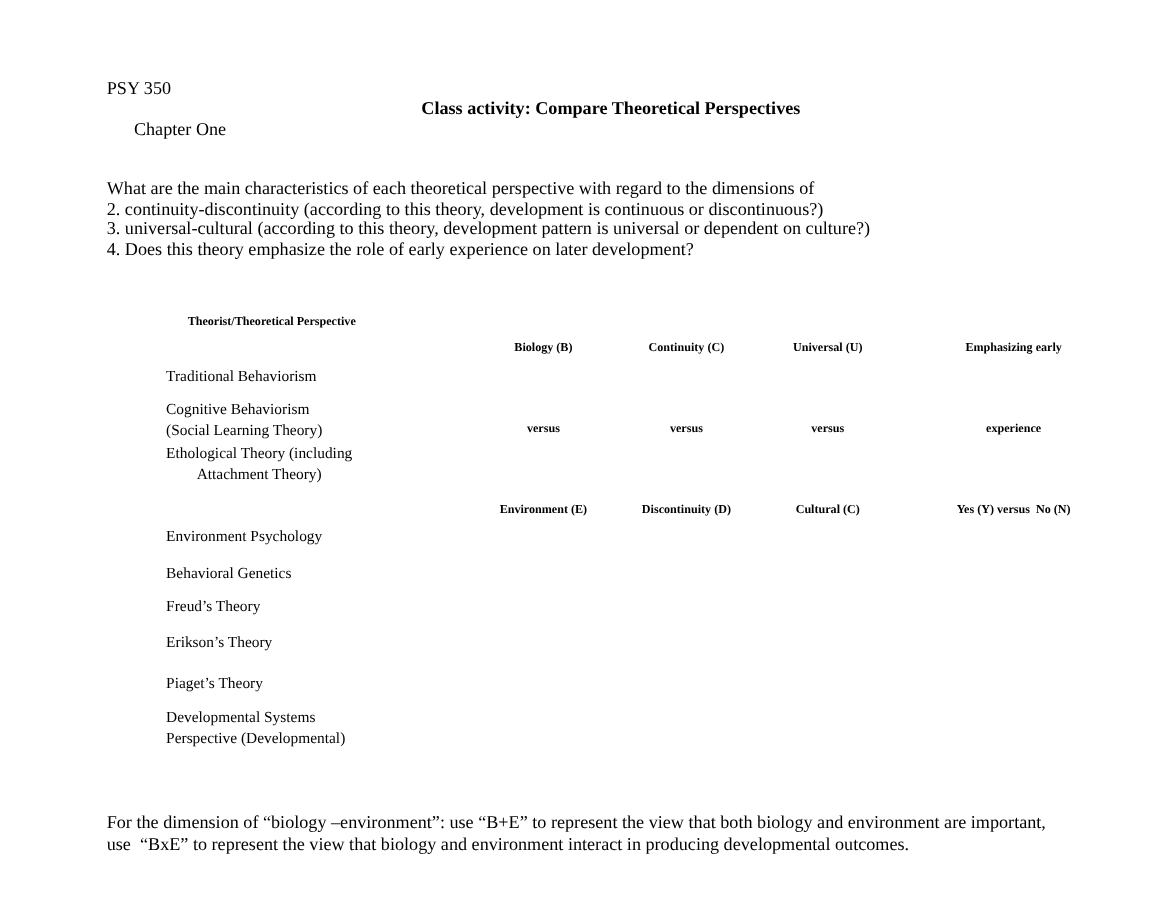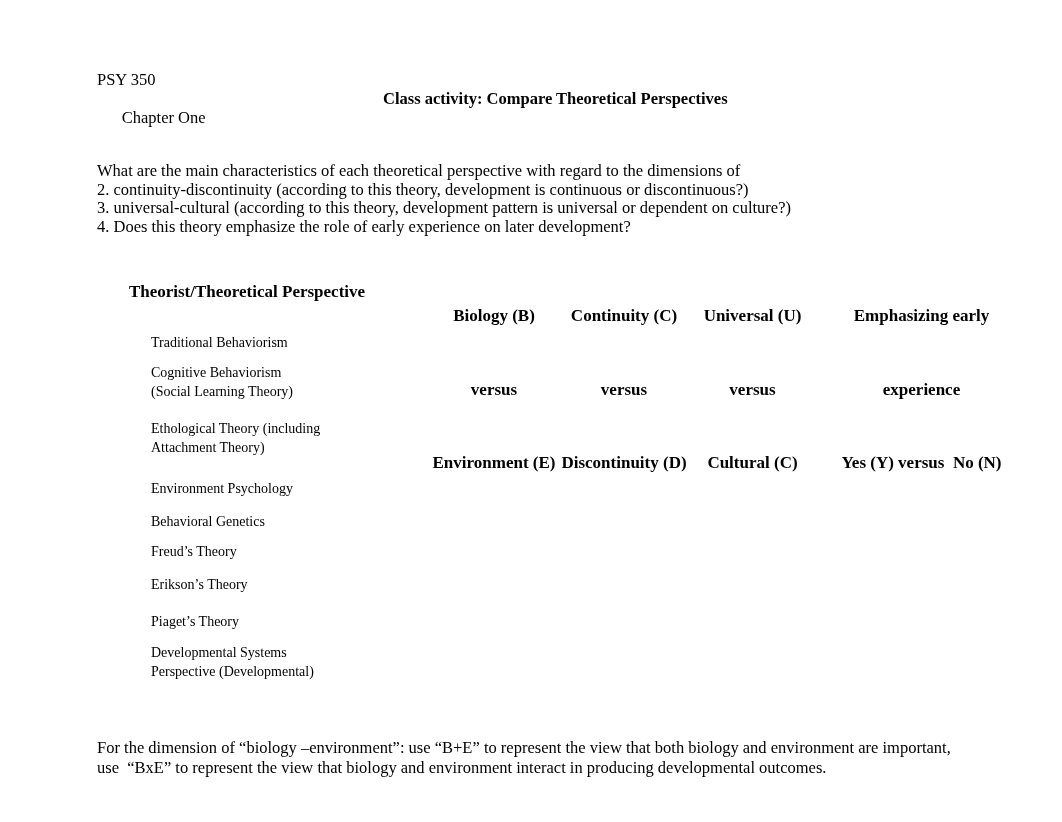--- a/index.html
+++ b/index.html
@@ -71,21 +71,21 @@
     width: 900px;
   }
 
   .thead {
     position: relative;
     height: 76px;
   }
   .th {
     position: absolute;
     font-weight: bold;
-    font-size: 17px;
+    font-size: 11px;
     line-height: 24.5px;
     text-align: center;
     white-space: pre;
   }
   .th-rowlabel {
     left: 0px;
     top: 24.5px;
     width: 300px;
     text-align: center;
   }
@@ -172,21 +172,21 @@
       <div class="th th-c4">
         <div>Emphasizing early</div>
         <div>experience</div>
         <div>Yes (Y) versus  No (N)</div>
       </div>
     </div>
 
     <div class="tbody" id="tbody" style="height: 420px;">
         <div class="trow"><div class="cell-theorist" style="top: 0px;"><span class="cont">Traditional Behaviorism</span></div></div>
         <div class="trow"><div class="cell-theorist" style="top: 30px;"><span class="cont">Cognitive Behaviorism</span><span class="cont">(Social Learning Theory)</span></div></div>
-        <div class="trow"><div class="cell-theorist" style="top: 86px;"><span class="cont">Ethological Theory (including</span><span class="cont">Attachment Theory)</span></div></div>
+        <div class="trow"><div class="cell-theorist" style="top: 70px; text-align: center;"><span class="cont">Ethological Theory (including</span><span class="cont">Attachment Theory)</span></div></div>
         <div class="trow"><div class="cell-theorist" style="top: 146px;"><span class="cont">Environment Psychology</span></div></div>
         <div class="trow"><div class="cell-theorist" style="top: 179px;"><span class="cont">Behavioral Genetics</span></div></div>
         <div class="trow"><div class="cell-theorist" style="top: 209px;"><span class="cont">Freud’s Theory</span></div></div>
         <div class="trow"><div class="cell-theorist" style="top: 242px;"><span class="cont">Erikson’s Theory</span></div></div>
         <div class="trow"><div class="cell-theorist" style="top: 279px;"><span class="cont">Piaget’s Theory</span></div></div>
         <div class="trow"><div class="cell-theorist" style="top: 310px;"><span class="cont">Developmental Systems</span><span class="cont">Perspective (Developmental)</span></div></div>
       </div>
   </div>
 
   <div class="footer">

